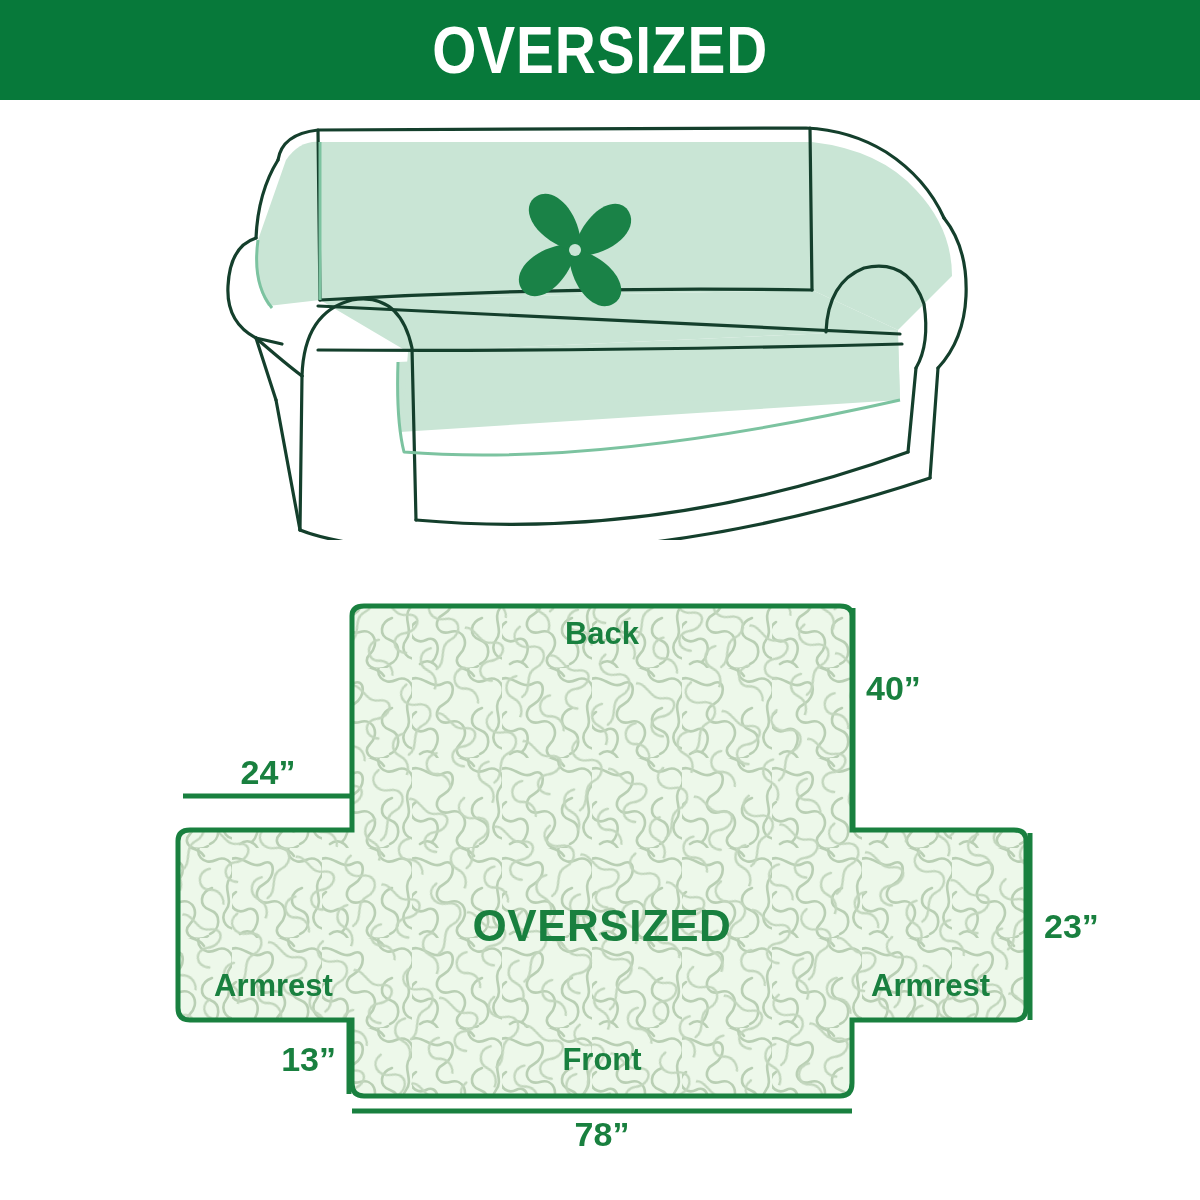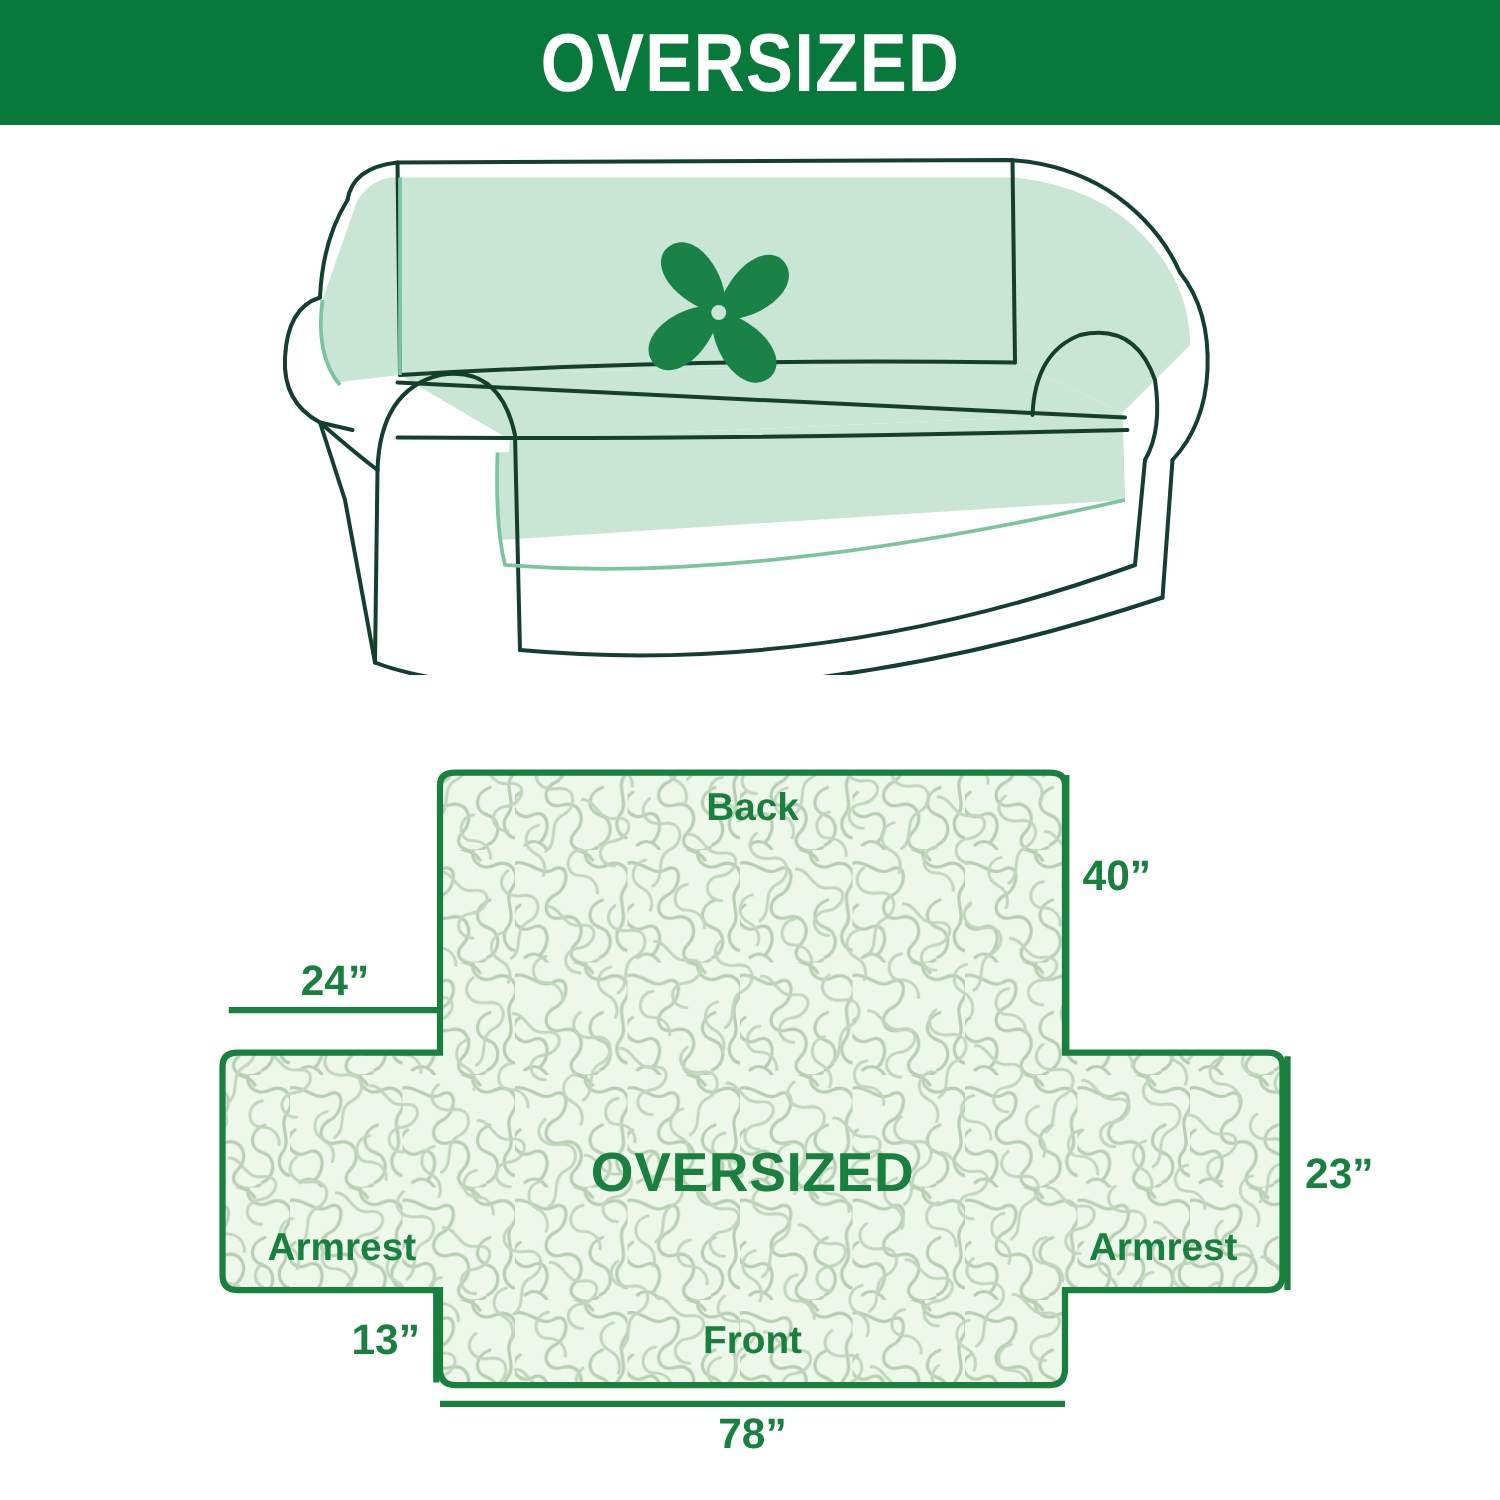--- a/index.html
+++ b/index.html
@@ -44,21 +44,21 @@
     top: 100px;
     width: 1200px;
     height: 440px;
   }
   .sofa-svg { display: block; }
 
   
   .flat-wrap {
     position: absolute;
     left: 0;
-    top: 540px;
+    top: 528px;
     width: 1104px;
     height: 660px;
   }
   .flat-svg { display: block; }
 
   
   .lbl {
     font-family: "Liberation Sans", sans-serif;
     font-weight: 700;
     fill: #19803f;

